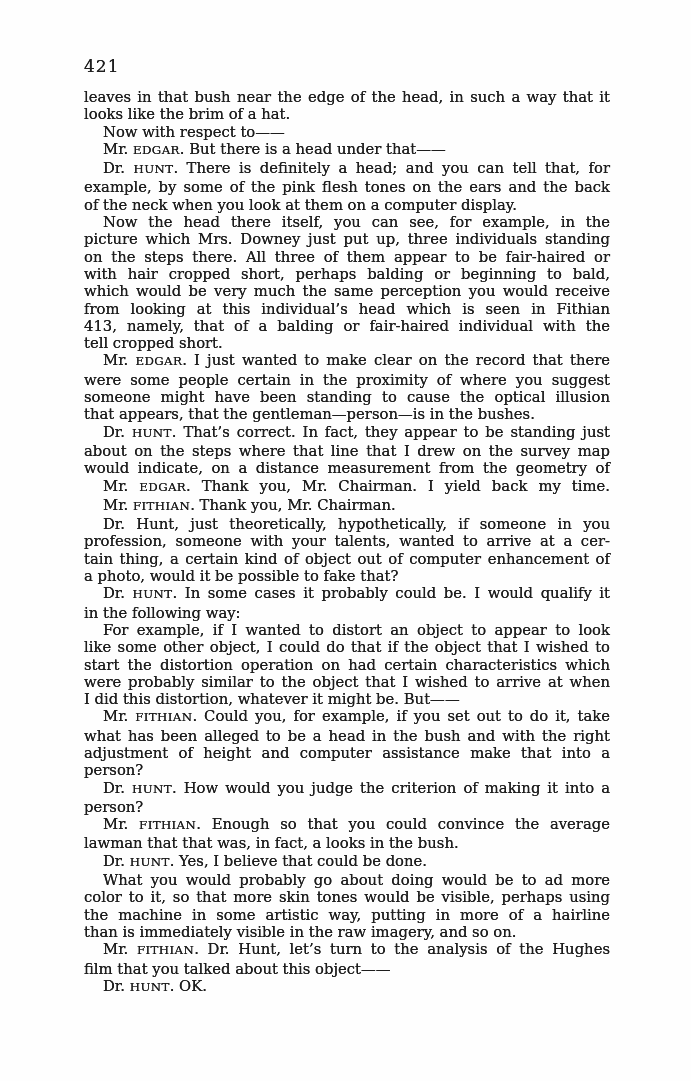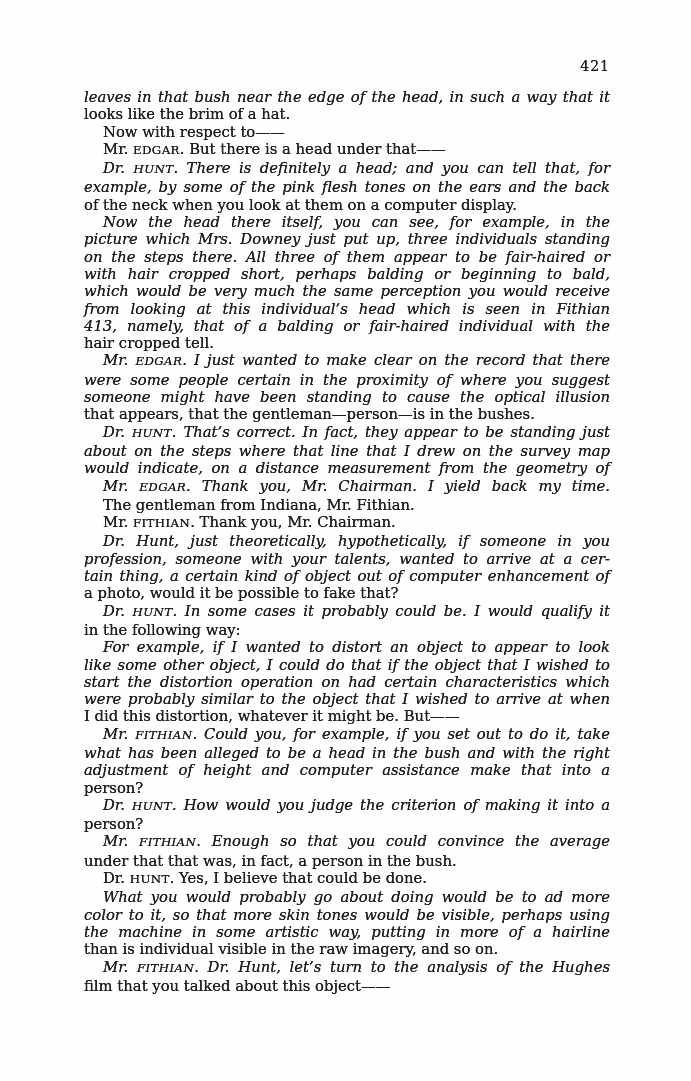--- a/index.html
+++ b/index.html
@@ -14,43 +14,42 @@
     background: #fefefe;
     overflow: hidden;
     font-family: "DejaVu Serif", "Liberation Serif", serif;
     color: #1e1e1e;
   }
   .page-number {
     position: absolute;
     top: 56px;
     left: 84px;
     width: 526px;
-    text-align: right;
-    font-size: 14px;
+    text-align: left;
+    font-size: 17px;
     line-height: 20px;
     letter-spacing: 1px;
     text-shadow: 0 0 0.35px currentColor;
   }
   .body-text {
     position: absolute;
     top: 88px;
     left: 84px;
     width: 526px;
   }
   .line {
     font-size: 14.8px;
     line-height: 17.3px;
     text-align: justify;
     text-align-last: left;
     white-space: normal;
     text-shadow: 0 0 0.35px currentColor;
   }
   .line.just {
     text-align-last: justify;
-    font-style: italic;
   }
   .line.ind {
     text-indent: 19px;
   }
   .sc {
     font-size: 0.8em;
     letter-spacing: 0.03em;
   }
 </style>
 </head>
@@ -66,51 +65,51 @@
       <div class="line ind just"><span>Dr. </span><span class="sc">HUNT</span><span>. There is definitely a head; and you can tell that, for</span></div>
       <div class="line just"><span>example, by some of the pink flesh tones on the ears and the back</span></div>
       <div class="line"><span>of the neck when you look at them on a computer display.</span></div>
       <div class="line ind just"><span>Now the head there itself, you can see, for example, in the</span></div>
       <div class="line just"><span>picture which Mrs. Downey just put up, three individuals standing</span></div>
       <div class="line just"><span>on the steps there. All three of them appear to be fair-haired or</span></div>
       <div class="line just"><span>with hair cropped short, perhaps balding or beginning to bald,</span></div>
       <div class="line just"><span>which would be very much the same perception you would receive</span></div>
       <div class="line just"><span>from looking at this individual’s head which is seen in Fithian</span></div>
       <div class="line just"><span>413, namely, that of a balding or fair-haired individual with the</span></div>
-      <div class="line"><span>hair cropped tell.</span></div>
+      <div class="line"><span>tell cropped short.</span></div>
       <div class="line ind just"><span>Mr. </span><span class="sc">EDGAR</span><span>. I just wanted to make clear on the record that there</span></div>
       <div class="line just"><span>were some people certain in the proximity of where you suggest</span></div>
       <div class="line just"><span>someone might have been standing to cause the optical illusion</span></div>
       <div class="line"><span>that appears, that the gentleman—person—is in the bushes.</span></div>
       <div class="line ind just"><span>Dr. </span><span class="sc">HUNT</span><span>. That’s correct. In fact, they appear to be standing just</span></div>
       <div class="line just"><span>about on the steps where that line that I drew on the survey map</span></div>
       <div class="line just"><span>would indicate, on a distance measurement from the geometry of</span></div>
       <div class="line ind just"><span>Mr. </span><span class="sc">EDGAR</span><span>. Thank you, Mr. Chairman. I yield back my time.</span></div>
-      <div class="line ind"><span>The gentleman from Indiana, Mr. Fithian.</span></div>
       <div class="line ind"><span>Mr. </span><span class="sc">FITHIAN</span><span>. Thank you, Mr. Chairman.</span></div>
       <div class="line ind just"><span>Dr. Hunt, just theoretically, hypothetically, if someone in you</span></div>
       <div class="line just"><span>profession, someone with your talents, wanted to arrive at a cer-</span></div>
       <div class="line just"><span>tain thing, a certain kind of object out of computer enhancement of</span></div>
       <div class="line"><span>a photo, would it be possible to fake that?</span></div>
       <div class="line ind just"><span>Dr. </span><span class="sc">HUNT</span><span>. In some cases it probably could be. I would qualify it</span></div>
       <div class="line"><span>in the following way:</span></div>
       <div class="line ind just"><span>For example, if I wanted to distort an object to appear to look</span></div>
       <div class="line just"><span>like some other object, I could do that if the object that I wished to</span></div>
       <div class="line just"><span>start the distortion operation on had certain characteristics which</span></div>
       <div class="line just"><span>were probably similar to the object that I wished to arrive at when</span></div>
       <div class="line"><span>I did this distortion, whatever it might be. But——</span></div>
       <div class="line ind just"><span>Mr. </span><span class="sc">FITHIAN</span><span>. Could you, for example, if you set out to do it, take</span></div>
       <div class="line just"><span>what has been alleged to be a head in the bush and with the right</span></div>
       <div class="line just"><span>adjustment of height and computer assistance make that into a</span></div>
       <div class="line"><span>person?</span></div>
       <div class="line ind just"><span>Dr. </span><span class="sc">HUNT</span><span>. How would you judge the criterion of making it into a</span></div>
       <div class="line"><span>person?</span></div>
       <div class="line ind just"><span>Mr. </span><span class="sc">FITHIAN</span><span>. Enough so that you could convince the average</span></div>
-      <div class="line"><span>under that that was, in fact, a person in the bush.</span></div>
+      <div class="line"><span>lawman that that was, in fact, a looks in the bush.</span></div>
       <div class="line ind"><span>Dr. </span><span class="sc">HUNT</span><span>. Yes, I believe that could be done.</span></div>
       <div class="line ind just"><span>What you would probably go about doing would be to ad more</span></div>
       <div class="line just"><span>color to it, so that more skin tones would be visible, perhaps using</span></div>
       <div class="line just"><span>the machine in some artistic way, putting in more of a hairline</span></div>
-      <div class="line"><span>than is individual visible in the raw imagery, and so on.</span></div>
+      <div class="line"><span>than is immediately visible in the raw imagery, and so on.</span></div>
       <div class="line ind just"><span>Mr. </span><span class="sc">FITHIAN</span><span>. Dr. Hunt, let’s turn to the analysis of the Hughes</span></div>
       <div class="line"><span>film that you talked about this object——</span></div>
+      <div class="line ind"><span>Dr. </span><span class="sc">HUNT</span><span>. OK.</span></div>
     </div>
 </div>
 
 </body></html>

